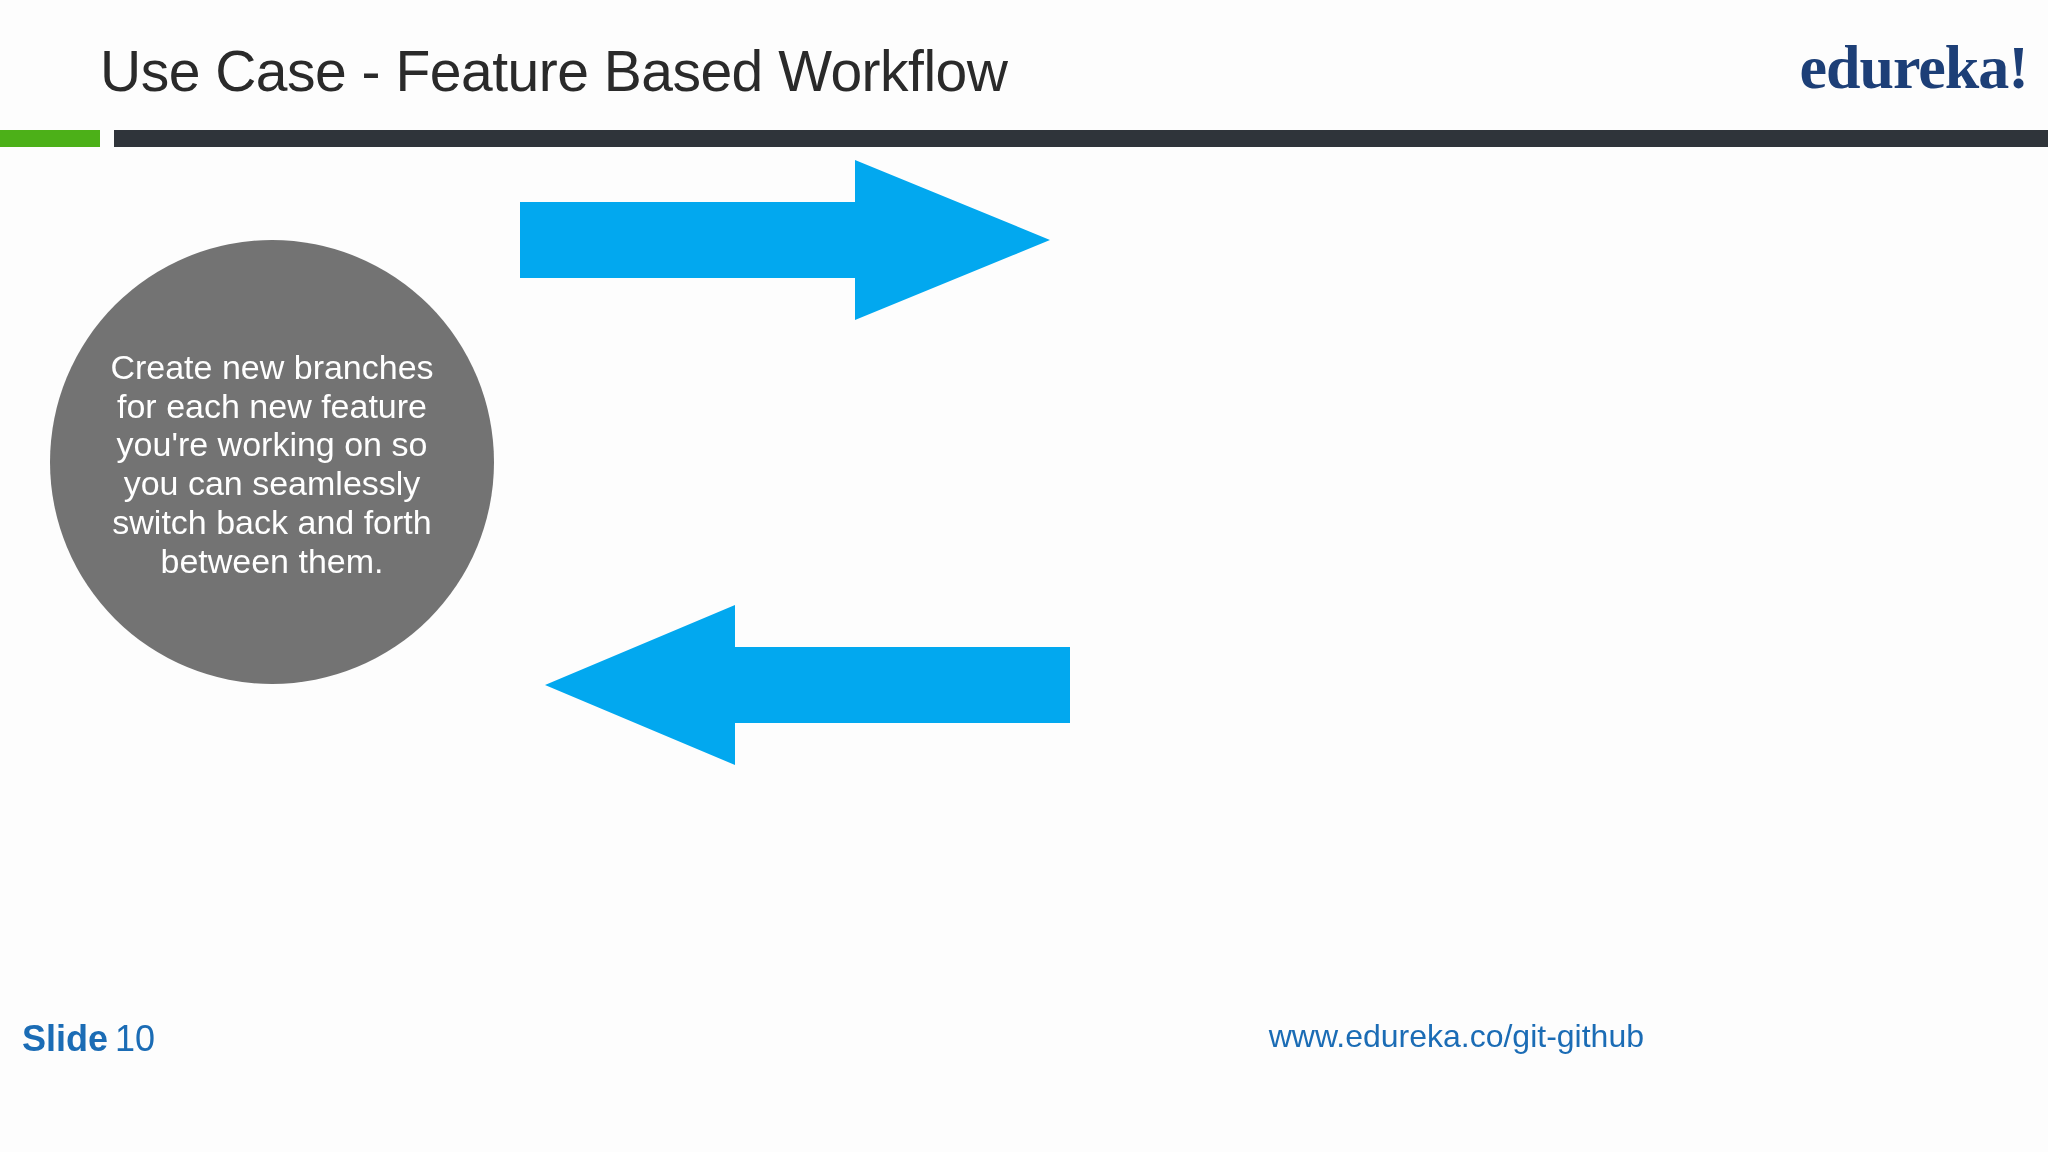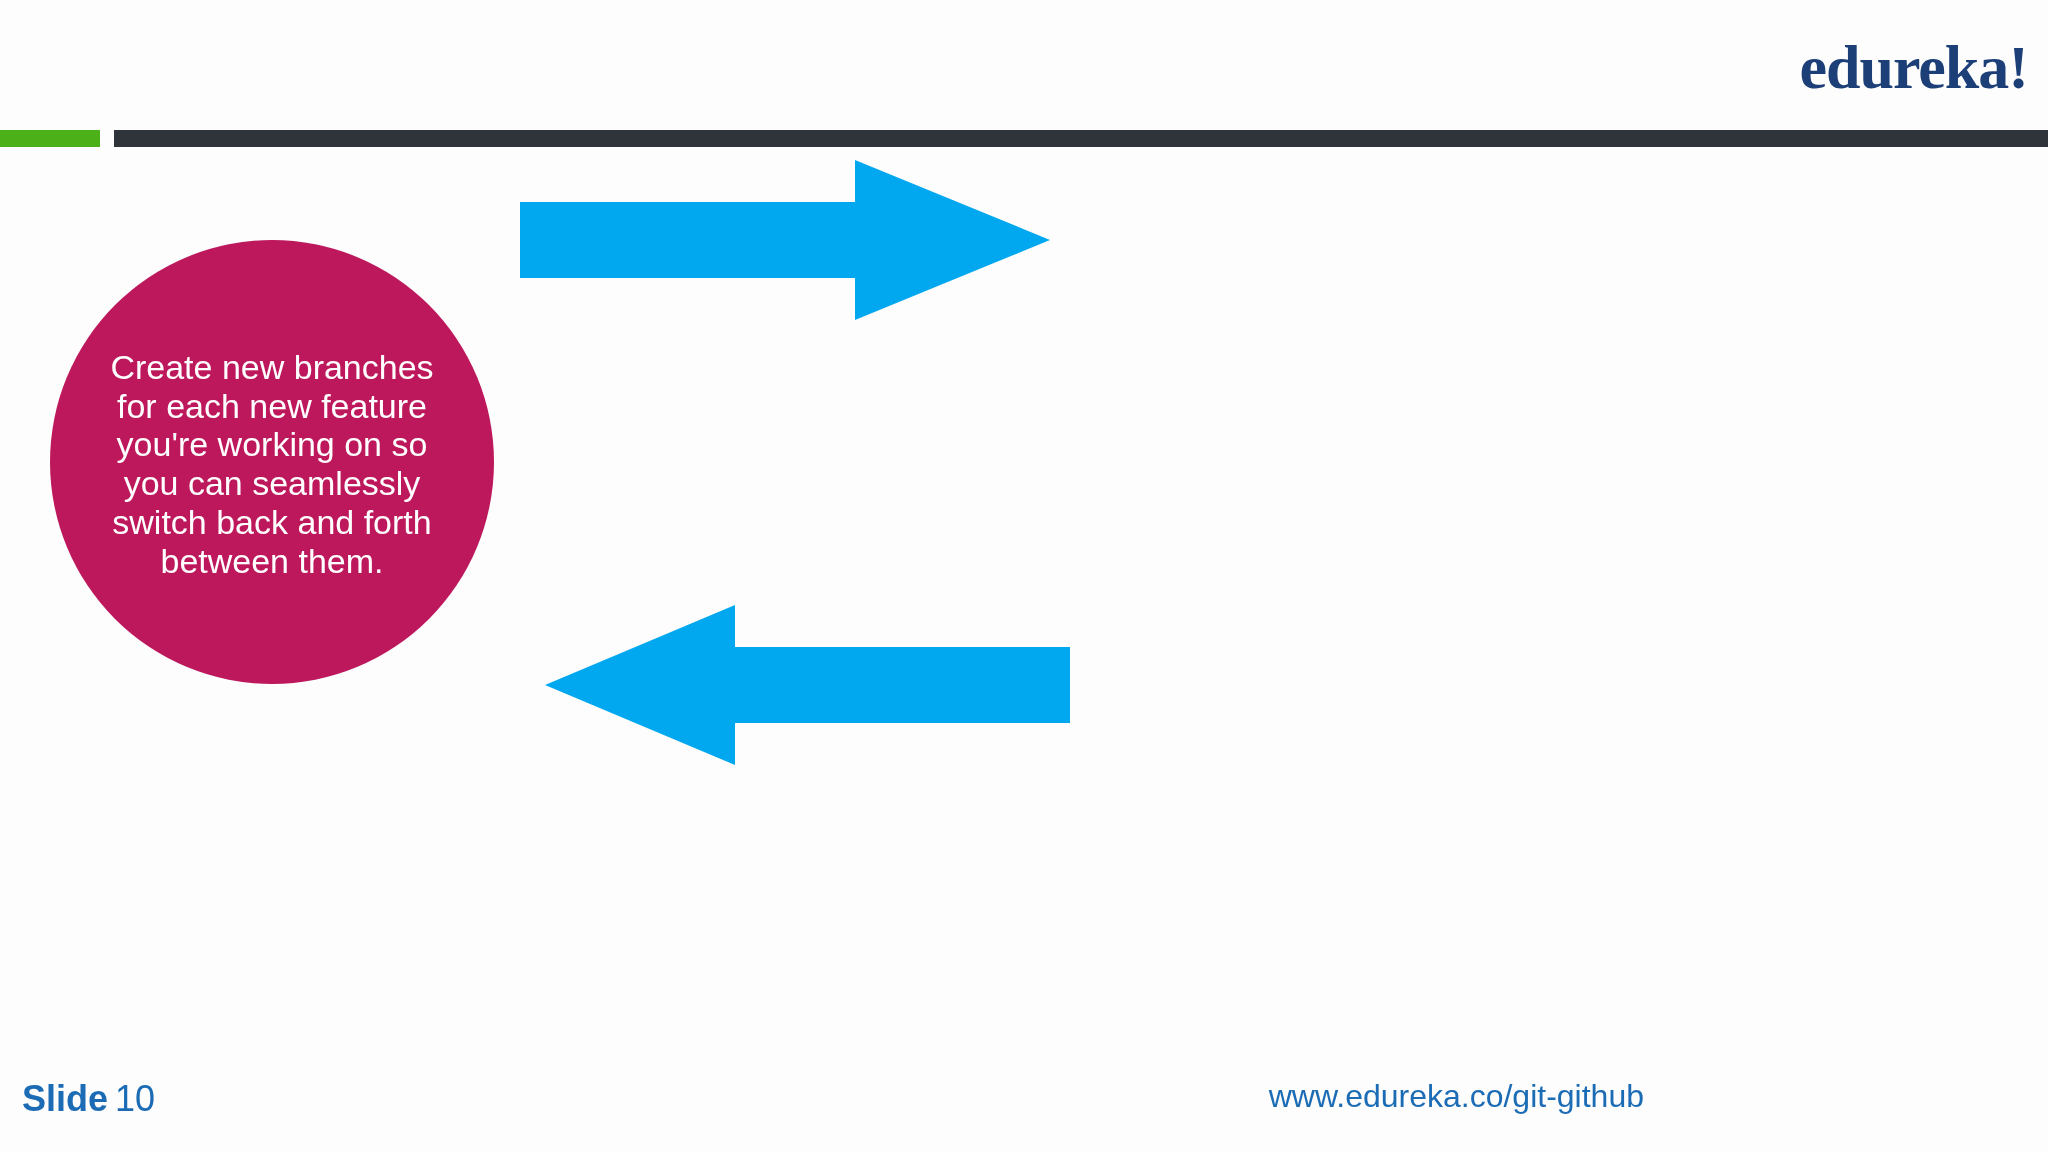--- a/index.html
+++ b/index.html
@@ -66,21 +66,21 @@
   #diagram-canvas {
     position: absolute;
     left: 0; top: 150px;
     width: 2048px;
     height: 880px;
   }
 
   .node-circle {
     position: absolute;
     border-radius: 50%;
-    background: #be185d;
+    background: #737373;
     display: flex;
     align-items: center;
     justify-content: center;
     box-sizing: border-box;
   }
   .node-text {
     color: #ffffff;
     font-size: 34px;
     line-height: 1.14;
     text-align: center;
@@ -119,21 +119,21 @@
     left: 545px;
     top: 455px;
     width: 525px;
     height: 160px;
   }
 
   
   #slide-footer {
     position: absolute;
     left: 0;
-    top: 1030px;
+    top: 970px;
     width: 1668px;
     height: 122px;
   }
   #slide-number {
     position: absolute;
     left: 22px;
     top: 48px;
     font-size: 36px;
     color: #1b6cb5;
     white-space: nowrap;
@@ -153,20 +153,21 @@
     font-size: 32px;
     color: #1b6cb5;
     white-space: nowrap;
     font-family: "Liberation Sans", sans-serif;
   }
 </style>
 </head>
 <body>
 
 <div id="slide-header">
+  <div id="page-title">Use Case - Feature Based Workflow</div>
 
   <div id="brand-logo">edureka!</div>
 
   <div id="header-rule-green"></div>
   <div id="header-rule-dark"></div>
 </div>
 
 <div id="diagram-canvas">
 
   <div id="circle-left" class="node-circle">

